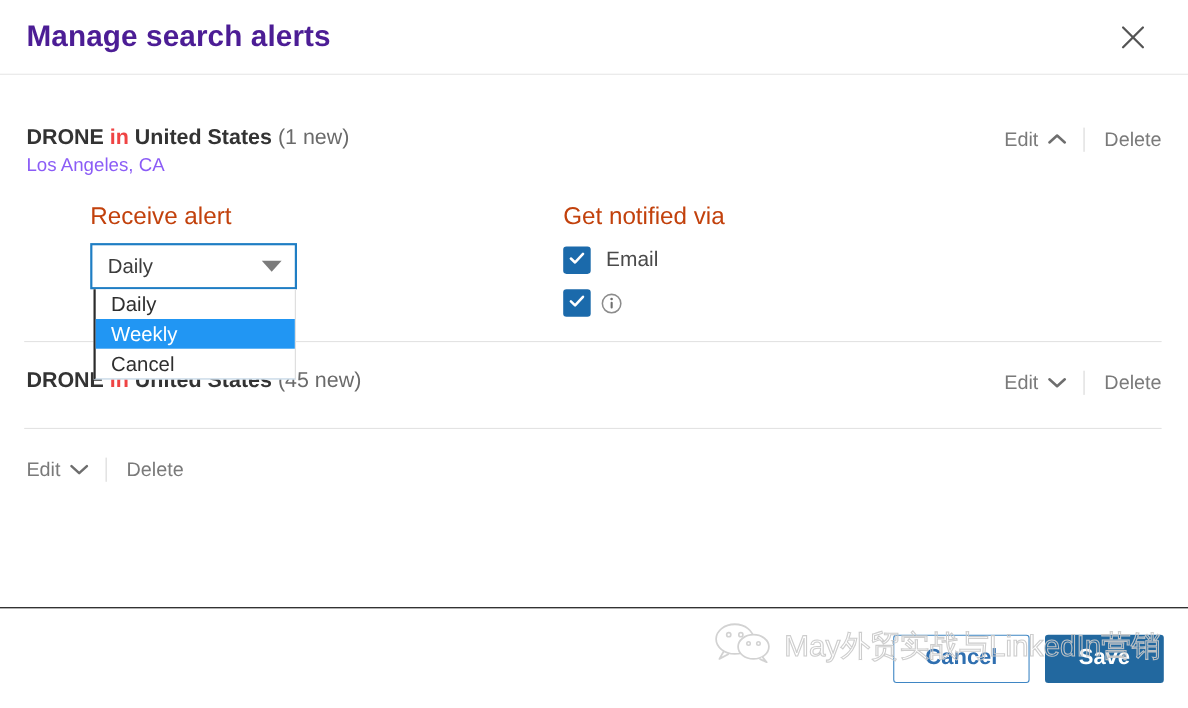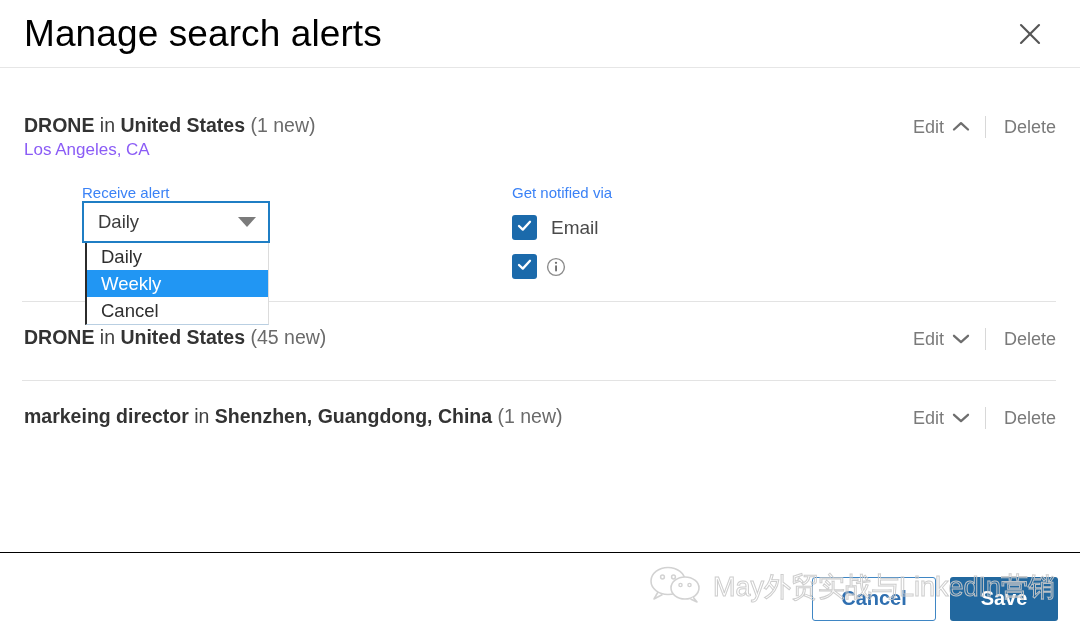--- a/index.html
+++ b/index.html
@@ -29,23 +29,23 @@
   .modal-header {
     height: 68px;
     flex: 0 0 68px;
     border-bottom: 1px solid #e6e6e6;
     display: flex;
     align-items: center;
     padding: 0 26px 0 24px;
     box-sizing: border-box;
   }
   .modal-title {
-    font-size: 37px;
-    font-weight: 400;
-    color: #000000;
+    font-size: 27px;
+    font-weight: 700;
+    color: #4c1d95;
     letter-spacing: 0.1px;
     flex: 1 1 auto;
     line-height: 1;
   }
   .close-btn {
     width: 40px;
     height: 40px;
     display: flex;
     align-items: center;
     justify-content: center;
@@ -74,21 +74,21 @@
     justify-content: space-between;
   }
   .alert-titleblock { flex: 1 1 auto; min-width: 0; }
   .alert-title {
     font-size: 19.5px;
     color: #5f5f5f;
     line-height: 1.15;
     white-space: nowrap;
   }
   .alert-title .kw { font-weight: 700; color: #333333; }
-  .alert-title .conn { font-weight: 400; color: #404040; }
+  .alert-title .conn { font-weight: 700; color: #ef4444; }
   .alert-title .cnt { font-weight: 400; color: #6a6a6a; }
   .alert-sub {
     font-size: 17px;
     color: #8b5cf6;
     margin-top: 5px;
     line-height: 1.1;
   }
 
   .row-actions {
     display: flex;
@@ -124,23 +124,23 @@
   }
   .chev { display: block; }
 
   
   .alert-settings {
     display: flex;
     padding: 24px 0 0 58px;
   }
   .field-col-left { width: 430px; }
   .field-label {
-    font-size: 15px;
-    color: #3b82f6;
-    margin-bottom: 0;
+    font-size: 22px;
+    color: #c2410c;
+    margin-bottom: 11px;
   }
 
   
   .select-wrap { position: relative; width: 188px; }
   .select-box {
     height: 42px;
     border: 2px solid #1f7ec4;
     background: #ffffff;
     display: flex;
     align-items: center;
@@ -389,23 +389,20 @@
           <div class="action-divider"></div>
           <button class="delete-btn">Delete</button>
         </div>
       </div>
     </div>
 
     <div class="row-divider" style="margin-top:30px;"></div>
 
     <div class="alert-row" style="padding-top:24px;">
       <div class="alert-head">
-        <div class="alert-titleblock">
-          <div class="alert-title"><span class="kw">markeing director</span><span class="conn"> in </span><span class="kw">Shenzhen, Guangdong, China</span><span class="cnt"> (1 new)</span></div>
-        </div>
         <div class="row-actions">
           <button class="edit-btn">
             <span>Edit</span>
             <span class="chev">
               <svg width="20" height="13" viewBox="0 0 20 13">
                 <polyline points="3,3.8 10,10.1 17,3.8" fill="none" stroke="#6e6e6e" stroke-width="2.3" stroke-linecap="round" stroke-linejoin="round"></polyline>
               </svg>
             </span>
           </button>
           <div class="action-divider"></div>

